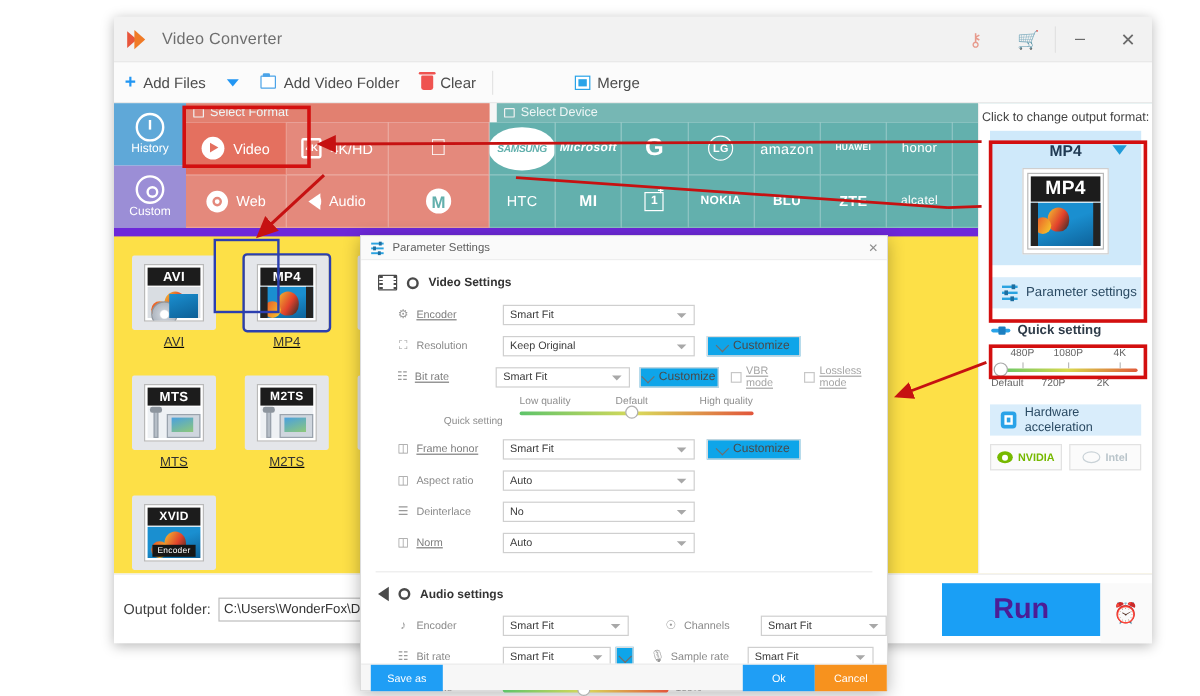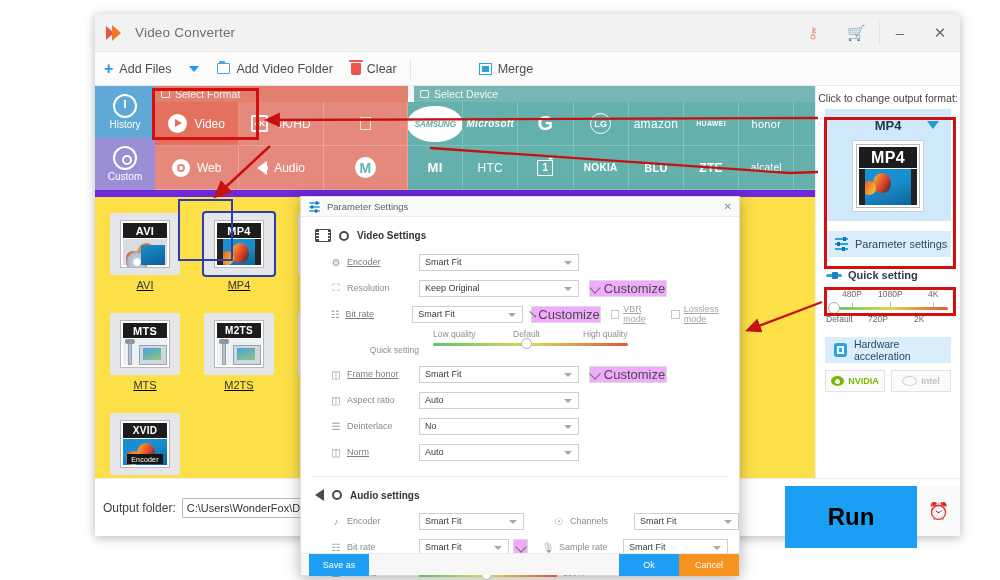--- a/index.html
+++ b/index.html
@@ -156,21 +156,21 @@
                 linear-gradient(-45deg,transparent 44%,#2f7fd4 44%,#2f7fd4 56%,transparent 56%);}
 
   
   .outbar { position:absolute; left:0; bottom:0; width:100%; height:58px; background:#fff;
             border-top:1px solid #ededed; display:flex; align-items:center; }
   .out-label { margin-left:8px; font-size:12px; color:#3f3f3f; }
   .out-input { margin-left:6px; width:196px; height:20px; border:1px solid #bdbdbd; background:#fff;
                font-size:11px; color:#333; padding:0 4px; line-height:19px; white-space:nowrap;
                overflow:hidden; font-family:"Liberation Sans",sans-serif; }
   .run-wrap { position:absolute; right:0; bottom:0; width:175px; height:50px; display:flex; }
-  .run-btn { width:132px; height:62px; background:#1a9ff5; color:#000000; font-size:24px; font-weight:bold;
+  .run-btn { width:132px; height:44px; background:#1a9ff5; color:#4c1d95; font-size:24px; font-weight:bold;
              display:flex; align-items:center; justify-content:center; }
   .clock-btn { flex:1; height:50px; background:#fafafa; display:flex; align-items:center; justify-content:center;
                color:#2aa8ef; font-size:17px; }
 
   
   .right-panel { position:absolute; right:0; top:72px; width:145px; bottom:58px; background:#fff;
                  border-left:1px solid #ececec; }
   .rp-hint { text-align:center; font-size:10.5px; color:#444; padding:6px 0 5px; }
   .rp-card { margin:0 9px; background:#cfe9fa; padding:6px 0 9px; }
   .rp-card-top { display:flex; align-items:center; justify-content:center; position:relative; height:20px; }
@@ -236,21 +236,21 @@
             border-right:9px solid #4a4a4a; }
 
   .frow { display:flex; align-items:center; height:20px; margin-bottom:6px; }
   .f-ico { width:22px; display:flex; justify-content:center; color:#9a9a9a; font-size:10px; }
   .f-lbl { width:72px; font-size:9px; color:#8a8a8a; }
   .f-lbl.link { color:#7d7d7d; text-decoration:underline; }
   .sel-box { height:17px; border:1px solid #cfcfcf; background:#fff; font-size:9px; color:#3a3a3a;
              display:flex; align-items:center; padding:0 5px; position:relative; }
   .sel-box .cr { position:absolute; right:6px; top:6px; width:0;height:0;
      border-left:4px solid transparent;border-right:4px solid transparent;border-top:4px solid #a8a8a8; }
-  .btn-cust { height:17px; border:1px solid #dcdcdc; background:#f0abfc; font-size:13px; color:#4a4a4a;
+  .btn-cust { height:17px; border:1px solid #dcdcdc; background:#0ea5e9; font-size:10px; color:#4a4a4a;
               display:flex; align-items:center; justify-content:center; gap:5px; }
   .pen { width:8px;height:8px;border-left:1.6px solid #6f6f6f;border-bottom:1.6px solid #6f6f6f;
          transform:rotate(-45deg); }
   .chk { display:flex; align-items:center; gap:4px; font-size:9px; color:#a5a5a5; text-decoration:underline; }
   .chk i { width:9px;height:9px;border:1px solid #c7c7c7;background:#fff; display:block; }
   .bitslider { position:relative; height:26px; }
   .bit-track{position:absolute;left:0;right:0;top:13px;height:3px;border-radius:2px;
      background:linear-gradient(90deg,#5ec46a,#d9d95a,#e2553b);}
   .bit-knob{position:absolute;top:8px;width:11px;height:11px;border-radius:50%;background:#fff;border:1px solid #b0b0b0;}
   .bit-lbl{position:absolute;top:-1px;font-size:8.5px;color:#8e8e8e;}
@@ -389,24 +389,24 @@
             <span class="dev-txt" style="font-weight:normal;font-size:11px">honor</span>
           </div>
           <div class="cell" style="grid-column:span 2">
             <span class="dev-txt" style="font-style:italic;font-size:11px">ASUS</span>
           </div>
 
           <div class="cell">
             <span class="dev-txt" style="font-weight:normal;font-size:11px">Lenovo</span>
           </div>
           <div class="cell">
+            <span class="dev-txt" style="font-weight:normal;font-size:12px">HTC</span>
+          </div>
+          <div class="cell">
             <span class="dev-txt" style="font-size:13px">MI</span>
-          </div>
-          <div class="cell">
-            <span class="dev-txt" style="font-weight:normal;font-size:12px">HTC</span>
           </div>
           <div class="cell">
             <span class="one-plus">1</span>
           </div>
           <div class="cell">
             <span class="dev-txt" style="font-size:10px">NOKIA</span>
           </div>
           <div class="cell">
             <span class="dev-txt" style="font-size:11px">BLU</span>
           </div>

